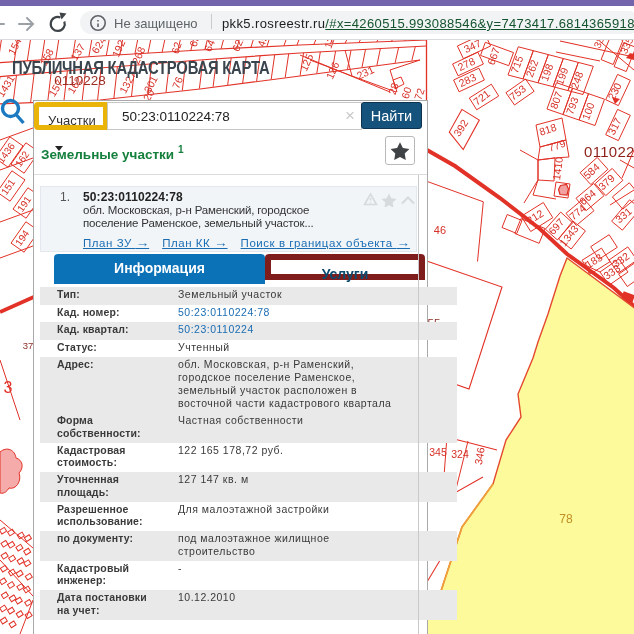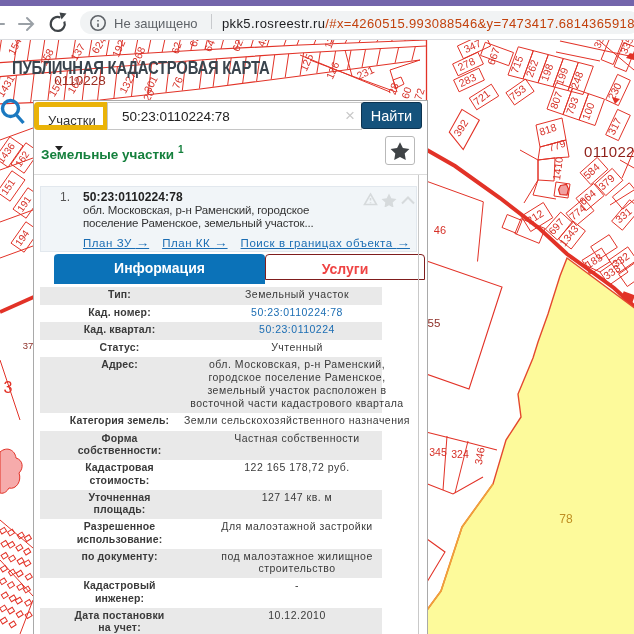--- a/index.html
+++ b/index.html
@@ -3,21 +3,21 @@
 * { margin:0; padding:0; box-sizing:border-box; }
 body { width:634px; height:634px; overflow:hidden; font-family:"Liberation Sans",sans-serif; background:#fff; position:relative; }
 #maproot { position:absolute; left:0; top:0; width:634px; height:634px; overflow:hidden; background:#fff; }
 #maproot svg { position:absolute; left:0; top:0; }
 
 #chrome { position:absolute; left:0; top:0; width:634px; height:40px; background:#fff; z-index:50; border-bottom:1px solid #dadce0;}
 #purple { position:absolute; left:0; top:0; width:634px; height:5.5px; background:#7365ab; }
 #pill { position:absolute; left:80px; top:11px; width:560px; height:23px; background:#f1f3f4; border-radius:12px; }
 .cicon { position:absolute; top:0; }
 #urltext { position:absolute; left:222px; top:16px; font-size:13px; color:#202124; white-space:nowrap; letter-spacing:0.38px;}
-#urltext .grey { color:#c2410c; }
+#urltext .grey { color:#14532d;text-decoration:underline; }
 #nz { position:absolute; left:114px; top:16px; font-size:13px; color:#5f6368; }
 #sep { position:absolute; left:211px; top:14px; width:1px; height:15px; background:#c8cacd; }
 
 #ptitle { position:absolute; left:12px; top:59px; font-size:17.5px; font-weight:bold; color:#39444d; z-index:10; letter-spacing:-0.3px; white-space:nowrap; transform:scaleX(0.85); transform-origin:0 50%; line-height:18px;}
 
 #panel { position:absolute; left:33px; top:99.5px; width:395px; height:534.5px; background:#fff; border:1px solid #a9a9a9; border-bottom:none; z-index:20; }
 
 #ddbox { position:absolute; left:0px; top:1.5px; width:74px; height:28px; border:5px solid #eab308; border-radius:4px 0 0 4px; background:#fff; font-size:13px; color:#333; line-height:27px; padding-left:9px;}
 #ddbox .car { display:inline-block; width:0; height:0; border-left:4.5px solid transparent; border-right:4.5px solid transparent; border-top:5px solid #222; margin-left:7px; vertical-align:middle;}
 #inpbox { position:absolute; left:73px; top:1.5px; width:255px; height:28px; border:1px solid #c6c6c6; background:#fff; font-size:13.5px; color:#222; line-height:27px; padding-left:14px;}
@@ -34,24 +34,24 @@
 #card .num { position:absolute; left:19px; top:3px; color:#555; font-size:12px;}
 #card .cn { position:absolute; left:42px; top:3px; font-weight:bold; font-size:12px; color:#222; letter-spacing:0.1px;}
 #card .addr { position:absolute; left:42px; top:17px; line-height:13.5px; color:#333; letter-spacing:-0.15px;}
 #card .lnks { position:absolute; left:42px; top:48.5px; white-space:nowrap; letter-spacing:0.55px;}
 #card .lnks a { color:#1b6db3; text-decoration:underline; margin-right:13px; }
 #card .lnks .ar { font-size:13.5px; letter-spacing:0; }
 #card .cicons { position:absolute; left:322px; top:4px; }
 
 #tabs { position:absolute; left:20px; top:153px; width:377px; height:30px; }
 #tab1 { position:absolute; left:0; top:0; width:211px; height:30px; background:#0b72b8; border-radius:4px 4px 0 0; color:#fff; font-weight:bold; font-size:14px; text-align:center; line-height:29px;}
-#tab2 { position:absolute; left:211px; top:0; width:160px; height:26px; background:#fff; border:1px solid #7f1d1d; border-radius:4px 4px 0 0; color:#ef4444; font-weight:bold; font-size:14px; text-align:center; line-height:29px;}
+#tab2 { position:absolute; left:211px; top:0; width:160px; height:26px; background:#fff; border:6px solid #7f1d1d; border-radius:4px 4px 0 0; color:#0c4a6e; font-weight:bold; font-size:14px; text-align:center; line-height:29px;}
 
 #tbl { position:absolute; left:6px; top:186.5px; width:377px; font-size:10.5px; color:#3a3a3a; }
-.trow { position:relative; width:342px;text-align:center; }
+.trow { position:relative; width:417px; }
 .trow.g { background:#e9e9e9; }
 .trow .lb { position:absolute; left:17px; top:1px; font-weight:bold; width:125px; line-height:12.9px; letter-spacing:0.15px;}
 .trow .vl { position:absolute; left:138px; top:1px; width:238px; line-height:12.9px; white-space:nowrap; letter-spacing:0.5px;}
 .trow a { color:#1b6db3; text-decoration:none; }
 #scrl { position:absolute; left:384px; top:74px; width:1px; height:460px; background:#c9c9c9;}
 </style></head><body>
 <div id="maproot">
     <svg id="map" width="634" height="640" viewBox="0 0 634 640" font-family="Liberation Sans, sans-serif">
       <polyline points="-5.0,63.0 100.0,56.0 200.0,50.0 300.0,45.0 426.0,40.0" fill="none" stroke="#e23227" stroke-width="1.2"></polyline>
       <polyline points="-5.0,77.0 100.0,68.0 200.0,60.0 300.0,53.0 426.0,46.0" fill="none" stroke="#e23227" stroke-width="1.2"></polyline>
@@ -350,24 +350,20 @@
         <div class="vl"><a>50:23:0110224</a></div>
       </div>
     <div class="trow" style="height:17.5px">
         <div class="lb">Статус:</div>
         <div class="vl">Учтенный</div>
       </div>
     <div class="trow g" style="height:56px">
         <div class="lb">Адрес:</div>
         <div class="vl">обл. Московская, р-н Раменский,<br>городское поселение Раменское,<br>земельный участок расположен в<br>восточной части кадастрового квартала</div>
       </div>
-    <div class="trow" style="height:17.5px">
-        <div class="lb">Категория земель:</div>
-        <div class="vl">Земли сельскохозяйственного назначения</div>
-      </div>
     <div class="trow g" style="height:29.5px">
         <div class="lb">Форма<br>собственности:</div>
         <div class="vl">Частная собственности</div>
       </div>
     <div class="trow" style="height:29.5px">
         <div class="lb">Кадастровая<br>стоимость:</div>
         <div class="vl">122 165 178,72 руб.</div>
       </div>
     <div class="trow g" style="height:29.5px">
         <div class="lb">Уточненная<br>площадь:</div>

